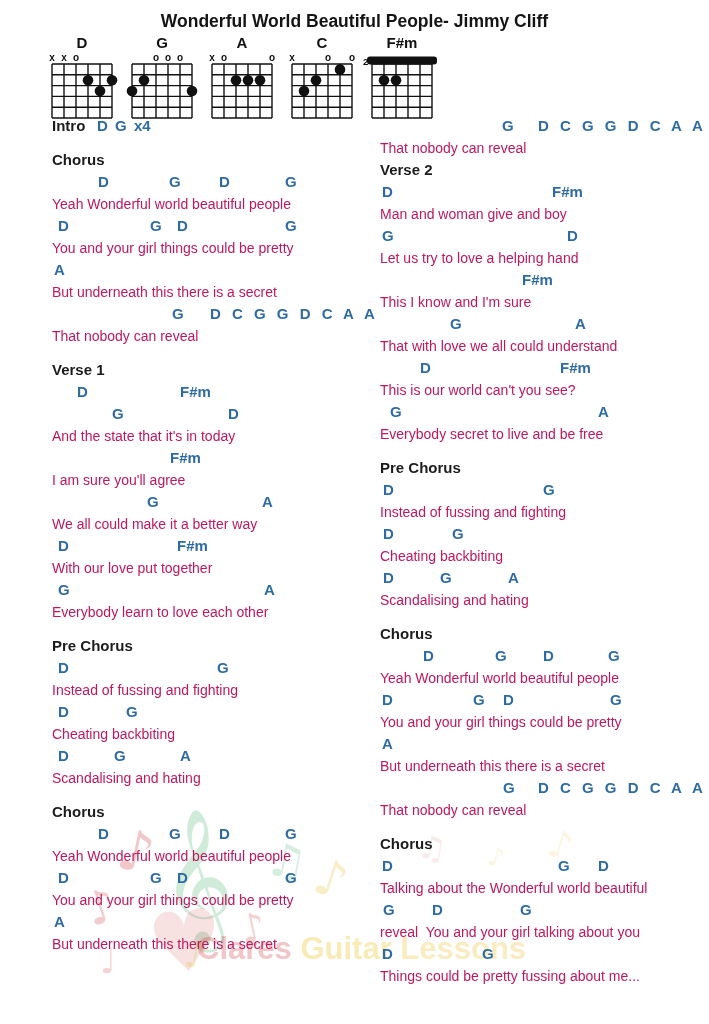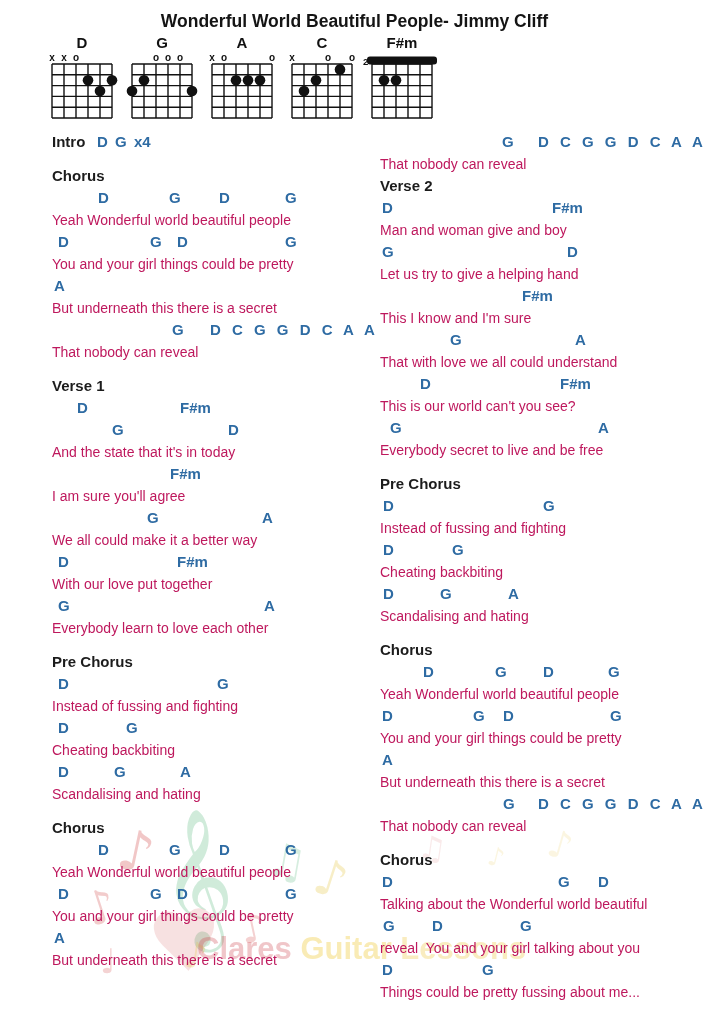--- a/index.html
+++ b/index.html
@@ -5,21 +5,21 @@
   html,body{margin:0;padding:0;background:#ffffff;}
   .page{position:relative;width:709px;height:1024px;background:#ffffff;overflow:hidden;
         font-family:"Liberation Sans","DejaVu Sans",sans-serif;}
   .title{position:absolute;top:11px;left:0;right:0;text-align:center;
          font-size:17.5px;font-weight:bold;color:#141414;z-index:2;}
   .diagrams{position:absolute;top:34px;left:42px;display:flex;gap:0;z-index:2;}
   .col{position:absolute;top:115px;width:300px;z-index:2;}
   .col-left{left:52px;}
   .col-right{left:380px;}
   .song-section{margin-top:12px;}
-  .col .song-section:first-child{margin-top:16px;}
+  .col .song-section:first-child{margin-top:0;}
   .song-section.tight{margin-top:0;}
   .section-heading{font-size:15px;font-weight:bold;color:#1c1c1c;line-height:22px;height:22px;}
   .chord-line{position:relative;height:22px;}
   .chord{position:absolute;top:0;font-size:15px;font-weight:bold;color:#2e6ba3;
          line-height:22px;white-space:pre;}
   .chord.run{letter-spacing:3.5px;}
   .lyric{font-size:14px;color:#be185d;line-height:22px;height:22px;white-space:pre;}
   .intro-label{position:absolute;left:0;top:0;font-size:15px;font-weight:bold;color:#1c1c1c;line-height:22px;}
   .wm{position:absolute;left:0;top:0;width:709px;height:1024px;z-index:1;pointer-events:none;}
   .wm-note{position:absolute;font-family:"DejaVu Sans",sans-serif;line-height:1;}
@@ -271,21 +271,21 @@
         <div class="section-heading">Verse 2</div>
         <div class="chord-line">
           <span class="chord" style="left: 2px;">D</span>
           <span class="chord" style="left: 172px;">F#m</span>
         </div>
         <div class="lyric">Man and woman give and boy</div>
         <div class="chord-line">
           <span class="chord" style="left: 2px;">G</span>
           <span class="chord" style="left: 187px;">D</span>
         </div>
-        <div class="lyric">Let us try to give a helping hand</div>
+        <div class="lyric">Let us try to love a helping hand</div>
         <div class="chord-line">
           <span class="chord" style="left: 142px;">F#m</span>
         </div>
         <div class="lyric">This I know and I'm sure</div>
         <div class="chord-line">
           <span class="chord" style="left: 70px;">G</span>
           <span class="chord" style="left: 195px;">A</span>
         </div>
         <div class="lyric">That with love we all could understand</div>
         <div class="chord-line">

